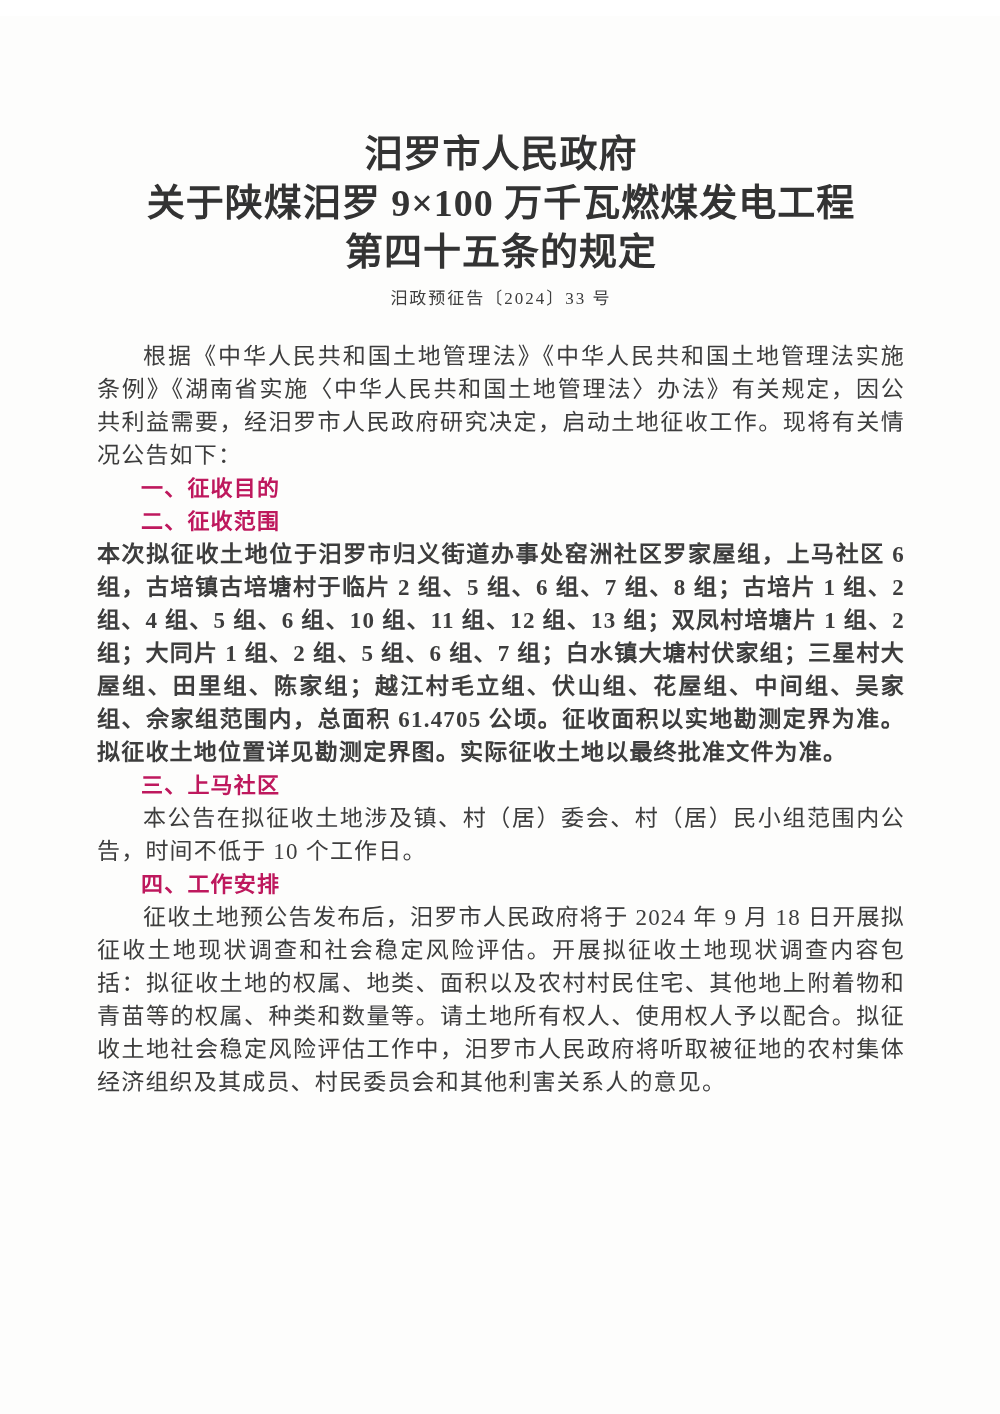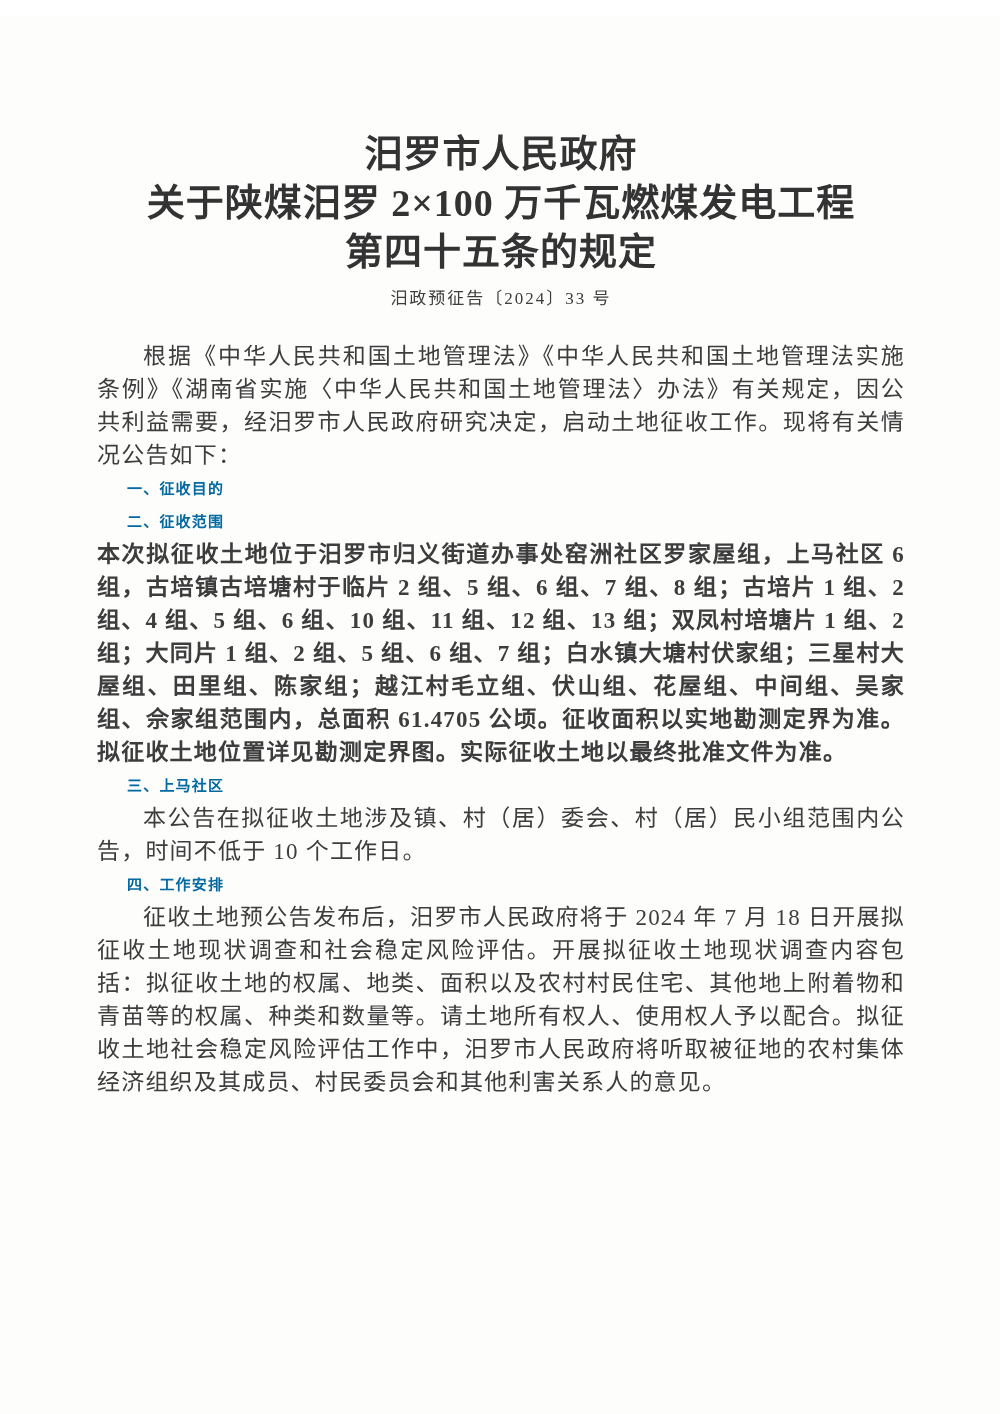--- a/index.html
+++ b/index.html
@@ -51,49 +51,49 @@
   }
 
   .doc-body p { text-align: justify; }
 
   .para-indent { text-indent: 2em; }
   .para-flush  { text-indent: 0; font-weight: bold; }
 
   .section-heading {
     font-family: "Liberation Sans", "DejaVu Sans", sans-serif;
     font-weight: 700;
-    font-size: 15px;
+    font-size: 22px;
     line-height: 33px;
     text-indent: 2em;
-    color: #0369a1;
+    color: #be185d;
     letter-spacing: 1.2px;
   }
 </style>
 </head>
 <body>
 
 <div class="page">
 
   <h1 class="title">
     <span class="title-line">汨罗市人民政府</span>
-    <span class="title-line">关于陕煤汨罗 2×100 万千瓦燃煤发电工程</span>
+    <span class="title-line">关于陕煤汨罗 9×100 万千瓦燃煤发电工程</span>
     <span class="title-line">第四十五条的规定</span>
   </h1>
 
   <div class="doc-number">汨政预征告〔2024〕33 号</div>
 
   <div class="doc-body">
 
     <p class="para-indent">根据《中华人民共和国土地管理法》《中华人民共和国土地管理法实施条例》《湖南省实施〈中华人民共和国土地管理法〉办法》有关规定，因公共利益需要，经汨罗市人民政府研究决定，启动土地征收工作。现将有关情况公告如下：</p>
 
     <h2 class="section-heading">一、征收目的</h2>
 
     <h2 class="section-heading">二、征收范围</h2>
     <p class="para-flush">本次拟征收土地位于汨罗市归义街道办事处窑洲社区罗家屋组，上马社区 6 组，古培镇古培塘村于临片 2 组、5 组、6 组、7 组、8 组；古培片 1 组、2 组、4 组、5 组、6 组、10 组、11 组、12 组、13 组；双凤村培塘片 1 组、2 组；大同片 1 组、2 组、5 组、6 组、7 组；白水镇大塘村伏家组；三星村大屋组、田里组、陈家组；越江村毛立组、伏山组、花屋组、中间组、吴家组、佘家组范围内，总面积 61.4705 公顷。征收面积以实地勘测定界为准。拟征收土地位置详见勘测定界图。实际征收土地以最终批准文件为准。</p>
 
     <h2 class="section-heading">三、上马社区</h2>
     <p class="para-indent">本公告在拟征收土地涉及镇、村（居）委会、村（居）民小组范围内公告，时间不低于 10 个工作日。</p>
 
     <h2 class="section-heading">四、工作安排</h2>
-    <p class="para-indent">征收土地预公告发布后，汨罗市人民政府将于 2024 年 7 月 18 日开展拟征收土地现状调查和社会稳定风险评估。开展拟征收土地现状调查内容包括：拟征收土地的权属、地类、面积以及农村村民住宅、其他地上附着物和青苗等的权属、种类和数量等。请土地所有权人、使用权人予以配合。拟征收土地社会稳定风险评估工作中，汨罗市人民政府将听取被征地的农村集体经济组织及其成员、村民委员会和其他利害关系人的意见。</p>
+    <p class="para-indent">征收土地预公告发布后，汨罗市人民政府将于 2024 年 9 月 18 日开展拟征收土地现状调查和社会稳定风险评估。开展拟征收土地现状调查内容包括：拟征收土地的权属、地类、面积以及农村村民住宅、其他地上附着物和青苗等的权属、种类和数量等。请土地所有权人、使用权人予以配合。拟征收土地社会稳定风险评估工作中，汨罗市人民政府将听取被征地的农村集体经济组织及其成员、村民委员会和其他利害关系人的意见。</p>
 
   </div>
 </div>
 
 </body></html>

